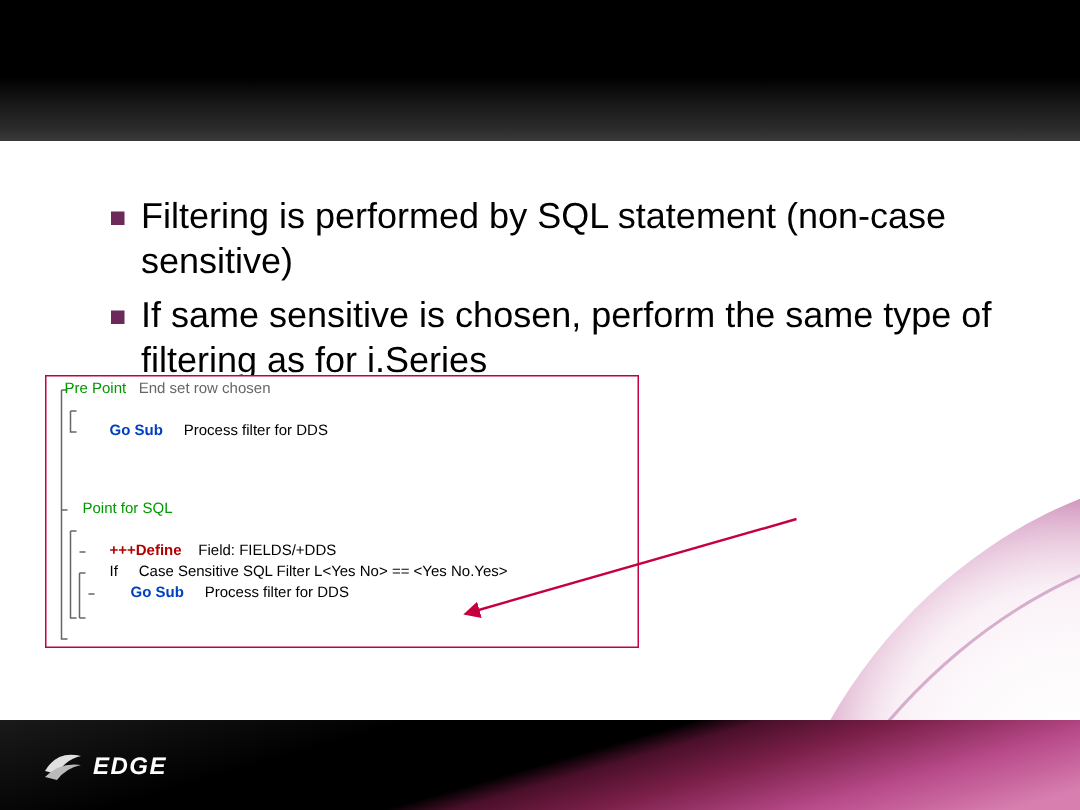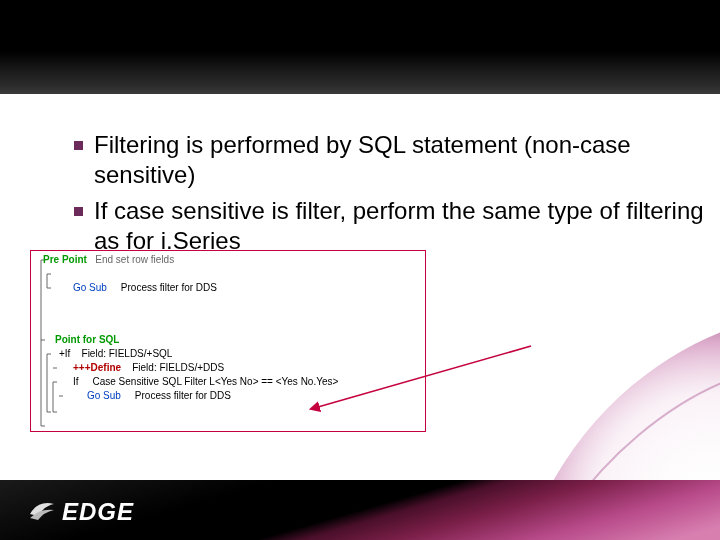--- a/index.html
+++ b/index.html
@@ -7,38 +7,38 @@
   .topband{position:absolute;left:0;top:0;width:720px;height:94px;background:linear-gradient(to bottom,#000 0%,#000 55%,#1a1a1a 75%,#2a2a2a 90%,#3a3a3a 100%)}
   .bottomband{position:absolute;left:0;top:480px;width:720px;height:60px;background:linear-gradient(164deg,#1a1a1a 0%,#000 30%,#000 50%,#4a0f2a 55%,#7a1f48 65%,#b84a8a 80%,#d87fb0 95%)}
   .swoosh{position:absolute;left:500px;top:300px;width:260px;height:260px;pointer-events:none}
   .bullets{position:absolute;left:34px;top:106px;width:650px;font-size:24px;line-height:30px;color:#000}
   .bullets li{list-style:none;position:relative;padding-left:20px;margin:0 0 6px 0}
   .bullets li:before{content:'';position:absolute;left:0;top:11px;width:9px;height:9px;background:#6b2a5a}
   .codebox{position:absolute;left:30px;top:250px;width:394px;height:180px;border:1px solid #c5003e;background:#fff;font-family:"Lucida Sans","Segoe UI",Tahoma,sans-serif;font-size:10px;line-height:14px;color:#000}
   .codeinner{position:relative;width:100%;height:100%}
   .tree-svg{position:absolute;left:6px;top:3px;width:30px;height:175px;pointer-events:none}
   .row{position:absolute;white-space:nowrap}
-  .kw-g{color:#009900;font-weight:bold}
-  .kw-b{color:#0040c0;font-weight:normal}
+  .kw-g{color:#009900;font-weight:normal}
+  .kw-b{color:#0040c0;font-weight:bold}
   .kw-r{color:#b00000;font-weight:bold}
   .gray{color:#666}
   .arrow{position:absolute;left:306px;top:344px;width:230px;height:70px;pointer-events:none}
-  .logo{position:absolute;left:28px;top:492px;width:140px;height:40px;color:#fff;font-weight:bold;font-style:italic;font-size:24px;letter-spacing:1px;display:flex;align-items:center}
+  .logo{position:absolute;left:28px;top:492px;width:140px;height:40px;color:#fff;font-weight:bold;font-style:italic;font-size:16px;letter-spacing:1px;display:flex;align-items:center}
   .logo svg{margin-right:6px}
 </style>
 </head>
 <body>
 
 <div class="slide">
 
   <div class="topband"></div>
 
   <ul class="bullets">
     <li><span>Filtering is performed by SQL statement (non-case sensitive)</span></li>
-    <li><span>If case sensitive is filter, perform the same type of filtering as for i.Series</span></li>
+    <li><span>If same sensitive is chosen, perform the same type of filtering as for i.Series</span></li>
   </ul>
 
   <div class="codebox">
     <div class="codeinner">
       <svg class="tree-svg" viewBox="0 0 30 175">
         <g stroke="#666" stroke-width="1" fill="none">
           <path d="M4 6 V172 H8"></path>
           <path d="M4 6 H8"></path>
           <path d="M10 20 V34 H14"></path>
           <path d="M10 20 H14"></path>
@@ -48,32 +48,28 @@
           <path d="M16 114 H20"></path>
           <path d="M16 128 V158"></path>
           <path d="M16 128 H20"></path>
           <path d="M22 142 H26"></path>
           <path d="M16 158 H20"></path>
         </g>
       </svg>
 
       <div class="row" style="left:12px;top:2px">
         <span class="kw-g">Pre Point</span>
-        <span class="gray">&nbsp;&nbsp;</span><span class="gray">End set row fields</span>
+        <span class="gray">&nbsp;&nbsp;</span><span class="gray">End set row chosen</span>
       </div>
       <div class="row" style="left:42px;top:30px">
         <span class="kw-b">Go Sub</span>
         <span>&nbsp;&nbsp;&nbsp;&nbsp;</span><span>Process filter for DDS</span>
       </div>
 
       <div class="row kw-g" style="left:24px;top:82px">Point for SQL</div>
-      <div class="row" style="left:28px;top:96px">
-        <span>+If</span>
-        <span>&nbsp;&nbsp;&nbsp;</span><span>Field: FIELDS/+SQL</span>
-      </div>
       <div class="row" style="left:42px;top:110px">
         <span class="kw-r">+++Define</span>
         <span>&nbsp;&nbsp;&nbsp;</span><span>Field: FIELDS/+DDS</span>
       </div>
       <div class="row" style="left:42px;top:124px">
         <span>If</span>
         <span>&nbsp;&nbsp;&nbsp;&nbsp;</span><span>Case Sensitive SQL Filter L&lt;Yes No&gt; == &lt;Yes No.Yes&gt;</span>
       </div>
       <div class="row" style="left:56px;top:138px">
         <span class="kw-b">Go Sub</span>

